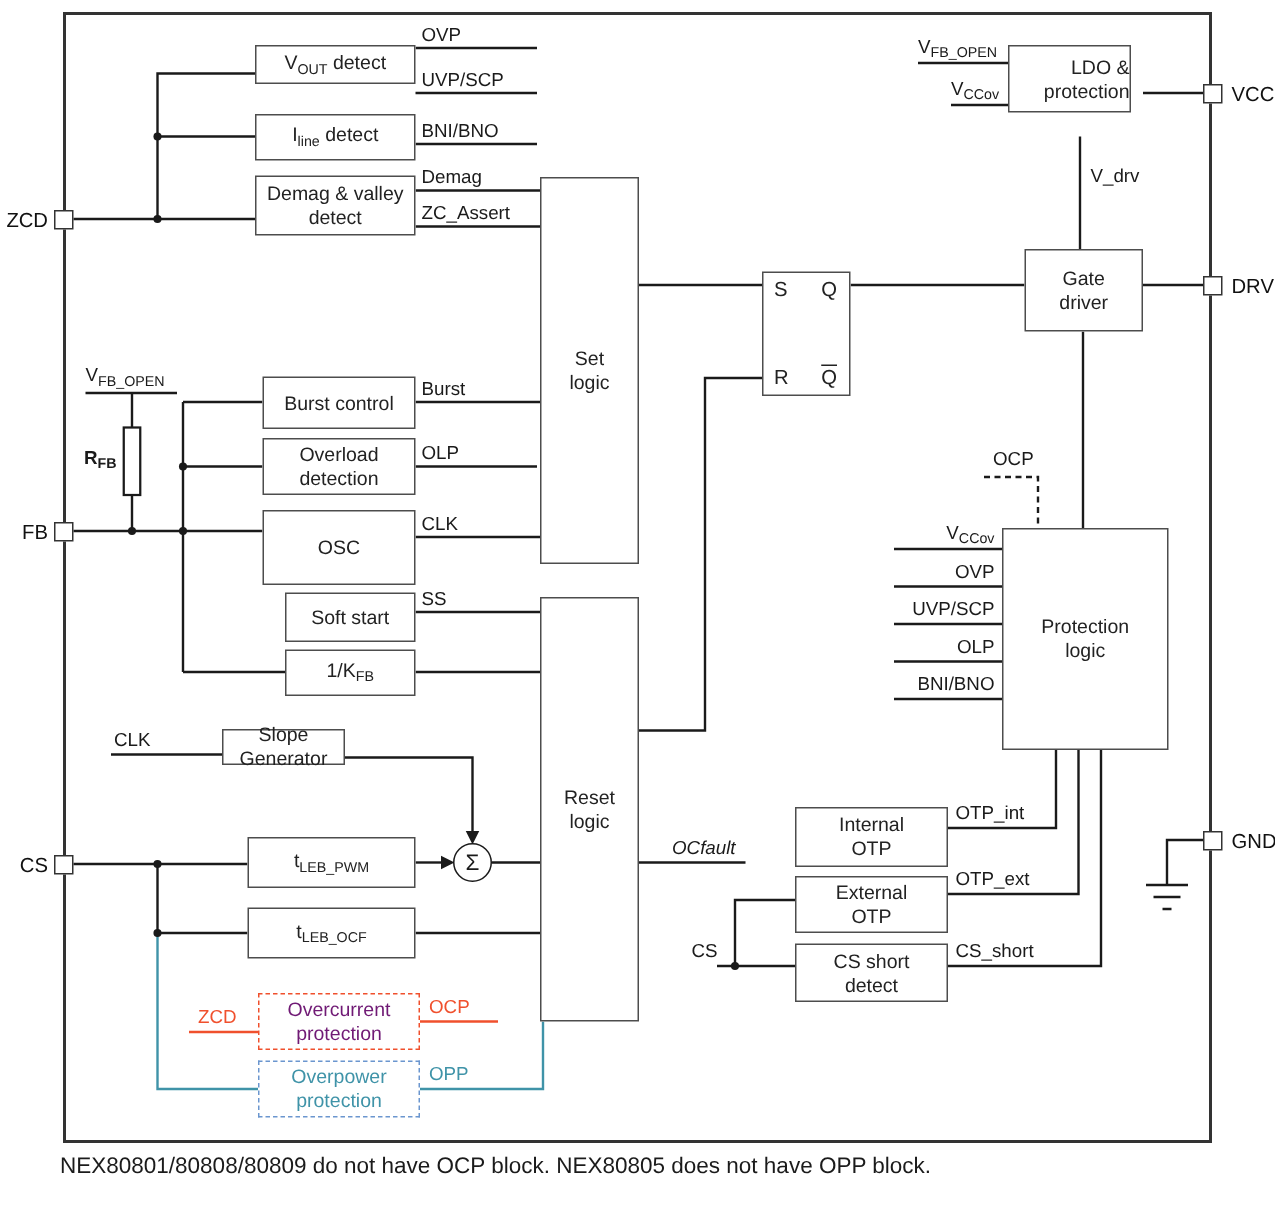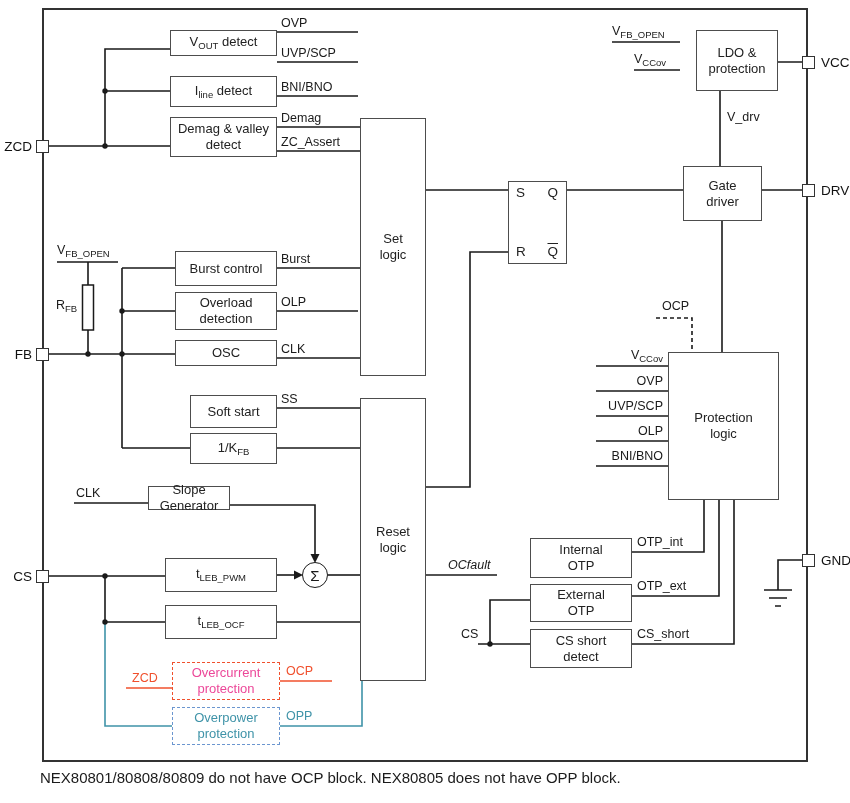--- a/index.html
+++ b/index.html
@@ -5,21 +5,21 @@
   html,body{margin:0;padding:0;background:#fff;}
   #stage{position:relative;width:850px;height:803px;background:#fff;
          font-family:"Liberation Sans",sans-serif;color:#1a1a1a;overflow:hidden;}
   #wires{position:absolute;left:0;top:0;}
   .chip-border{position:absolute;left:42px;top:8px;width:766px;height:754px;
          border:2px solid #333;box-sizing:border-box;}
   .block{position:absolute;background:#fff;border:1.3px solid #4d4d4d;box-sizing:border-box;
          display:flex;flex-direction:column;align-items:center;justify-content:center;
          text-align:center;font-size:13px;line-height:1.22;color:#222;z-index:3;}
   .block .row{white-space:nowrap;}
-  .dashed-red{border:1.4px dashed #f0502d;color:#ec4899;text-align:center;}
+  .dashed-red{border:1.4px dashed #f0502d;color:#701a75;text-align:center;}
   .dashed-blue{border:1.4px dashed #6b96cf;color:#3f93a8;}
   .latch{z-index:3;}
   .latch-label{position:absolute;font-size:13.5px;color:#222;}
   .overline{text-decoration:overline;}
   .siglabel{position:absolute;font-size:12.5px;color:#1a1a1a;white-space:nowrap;z-index:4;}
   .sub{font-size:9.5px;vertical-align:-3px;letter-spacing:0;}
   .red{color:#f0502d;}
   .teal{color:#3f93a8;}
   .pin{position:absolute;width:13px;height:13px;background:#fff;border:1.6px solid #333;
        box-sizing:border-box;z-index:5;}
@@ -107,21 +107,21 @@
     <span>Demag &amp; valley</span>
       <span>detect</span>
   </div>
   <div class="block" style="left:175px;top:251px;width:102px;height:35px;">
     <span>Burst control</span>
   </div>
   <div class="block" style="left:175px;top:292px;width:102px;height:38px;">
     <span>Overload</span>
       <span>detection</span>
   </div>
-  <div class="block" style="left:175px;top:340px;width:102px;height:26px;">
+  <div class="block" style="left:175px;top:340px;width:102px;height:50px;">
     <span>OSC</span>
   </div>
   <div class="block" style="left:190px;top:395px;width:87px;height:33px;">
     <span>Soft start</span>
   </div>
   <div class="block" style="left:190px;top:433px;width:87px;height:31px;">
     <span class="row"><span>1/K</span><span class="sub">FB</span></span>
   </div>
   <div class="block" style="left:148px;top:486px;width:82px;height:24px;">
     <span>Slope</span>
@@ -148,21 +148,21 @@
   <div class="block" style="left:360px;top:398px;width:66px;height:283px;">
     <span>Reset</span>
       <span>logic</span>
   </div>
   <div class="block latch" style="left:508px;top:181px;width:59px;height:83px;">
     <span class="latch-label" style="left:7px;top:3px;">S</span>
     <span class="latch-label" style="right:8px;top:3px;">Q</span>
     <span class="latch-label" style="left:7px;bottom:3px;">R</span>
     <span class="latch-label overline" style="right:8px;bottom:3px;">Q</span>
   </div>
-  <div class="block" style="left:696px;top:30px;width:82px;height:61px;">
+  <div class="block" style="left:672px;top:30px;width:82px;height:45px;align-items:flex-end;">
     <span>LDO &amp;</span>
       <span>protection</span>
   </div>
   <div class="block" style="left:683px;top:166px;width:79px;height:55px;">
     <span>Gate</span>
       <span>driver</span>
   </div>
   <div class="block" style="left:668px;top:352px;width:111px;height:148px;">
     <span>Protection</span>
       <span>logic</span>
@@ -189,21 +189,21 @@
   <div class="siglabel" style="left:281px;top:80px;">BNI/BNO</div>
   <div class="siglabel" style="left:281px;top:111px;">Demag</div>
   <div class="siglabel" style="left:281px;top:135px;">ZC_Assert</div>
   <div class="siglabel" style="left:281px;top:252px;text-align:right;">Burst</div>
   <div class="siglabel" style="left:281px;top:295px;">OLP</div>
   <div class="siglabel" style="left:281px;top:342px;">CLK</div>
   <div class="siglabel" style="left:281px;top:392px;">SS</div>
   <div class="siglabel" style="left:76px;top:486px;">CLK</div>
   <div class="siglabel" style="left:448px;top:558px;font-style:italic;">OCfault</div>
   <div class="siglabel" style="left:57px;top:243px;"><span>V</span><span class="sub">FB_OPEN</span></div>
-  <div class="siglabel" style="left:56px;top:298px;"><span>R</span><span class="sub">FB</span></div>
+  <div class="siglabel" style="left:56px;top:298px;font-weight:bold;"><span>R</span><span class="sub">FB</span></div>
   <div class="siglabel red" style="left:286px;top:664px;">OCP</div>
   <div class="siglabel red" style="left:132px;top:671px;">ZCD</div>
   <div class="siglabel teal" style="left:286px;top:709px;">OPP</div>
   <div class="siglabel" style="left:612px;top:24px;"><span>V</span><span class="sub">FB_OPEN</span></div>
   <div class="siglabel" style="left:634px;top:52px;"><span>V</span><span class="sub">CCov</span></div>
   <div class="siglabel" style="left:727px;top:110px;">V_drv</div>
   <div class="siglabel" style="left:662px;top:299px;">OCP</div>
   <div class="siglabel" style="right:187px;top:348px;"><span>V</span><span class="sub">CCov</span></div>
   <div class="siglabel" style="right:187px;top:374px;">OVP</div>
   <div class="siglabel" style="right:187px;top:399px;">UVP/SCP</div>

